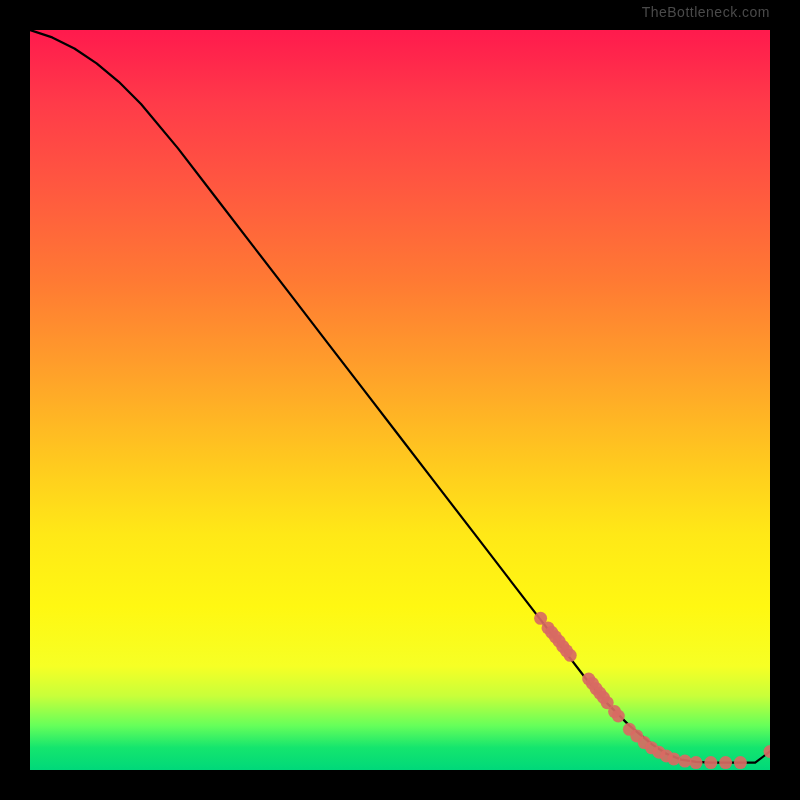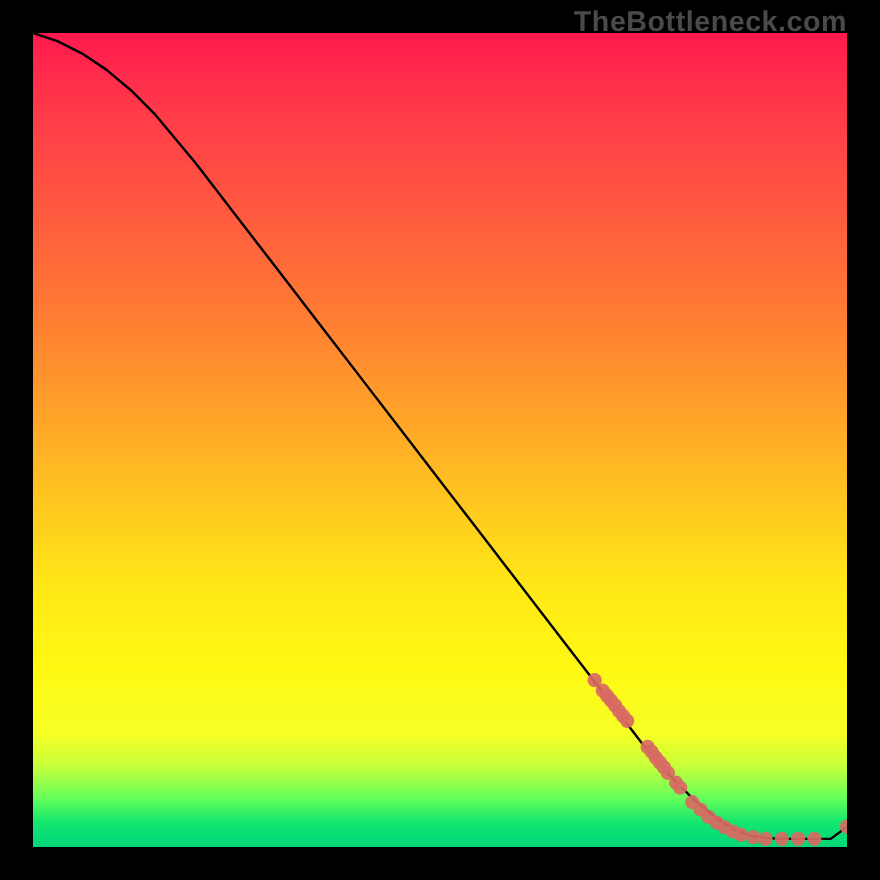--- a/index.html
+++ b/index.html
@@ -54,22 +54,22 @@
     left: 0;
     top: 0;
     width: 100%;
     height: 100%;
   }
   .watermark {
     position: absolute;
     top: 4px;
     right: 30px;
     color: #4a4a4a;
-    font-size: 26px;
-    font-weight: 700;
+    font-size: 14px;
+    font-weight: 400;
     letter-spacing: 0.5px;
     user-select: none;
   }
 </style>
 </head>
 <body>
 
 <div class="stage">
 
   <div class="watermark">TheBottleneck.com</div>

